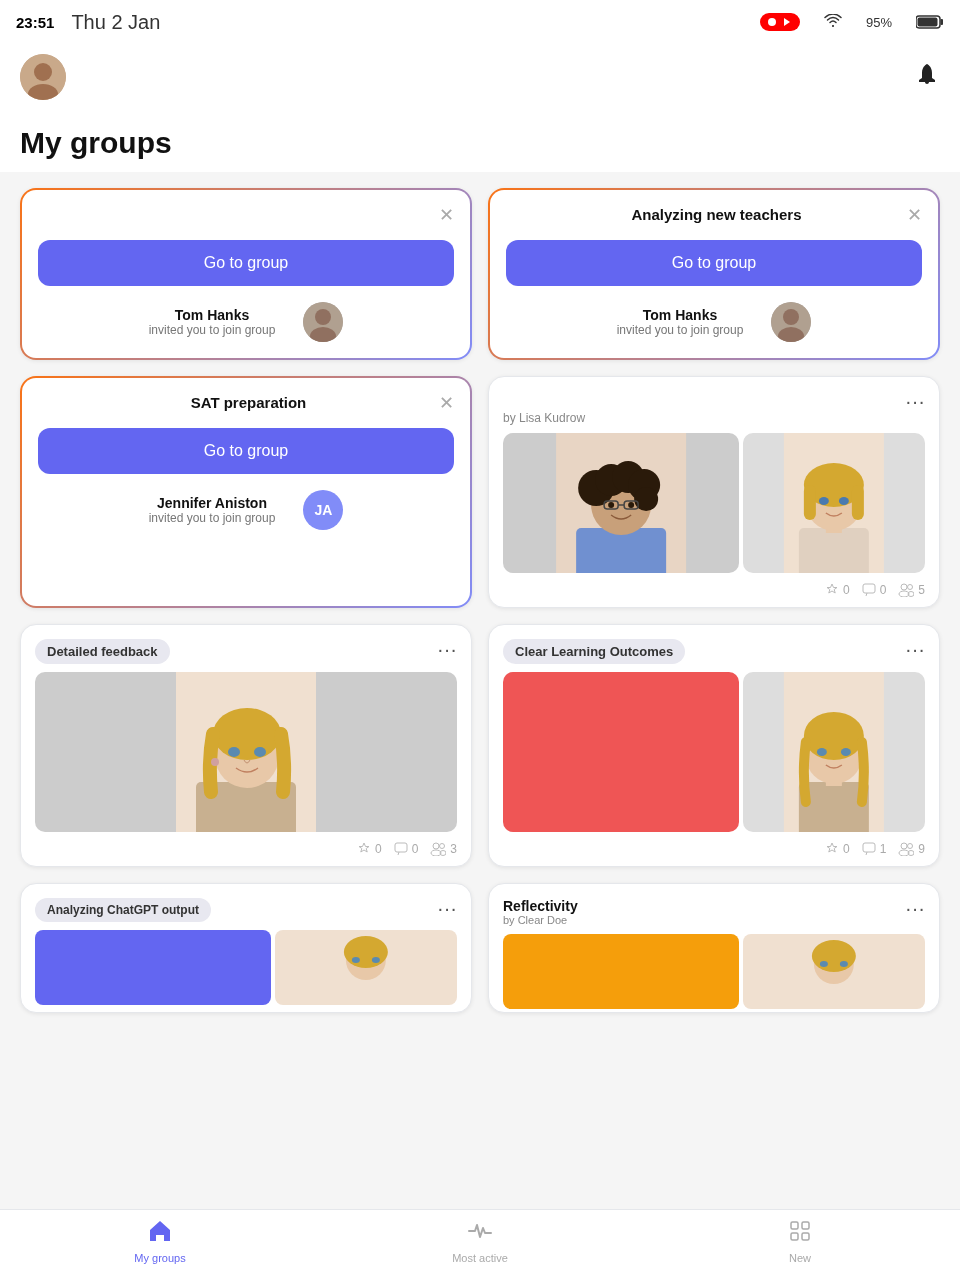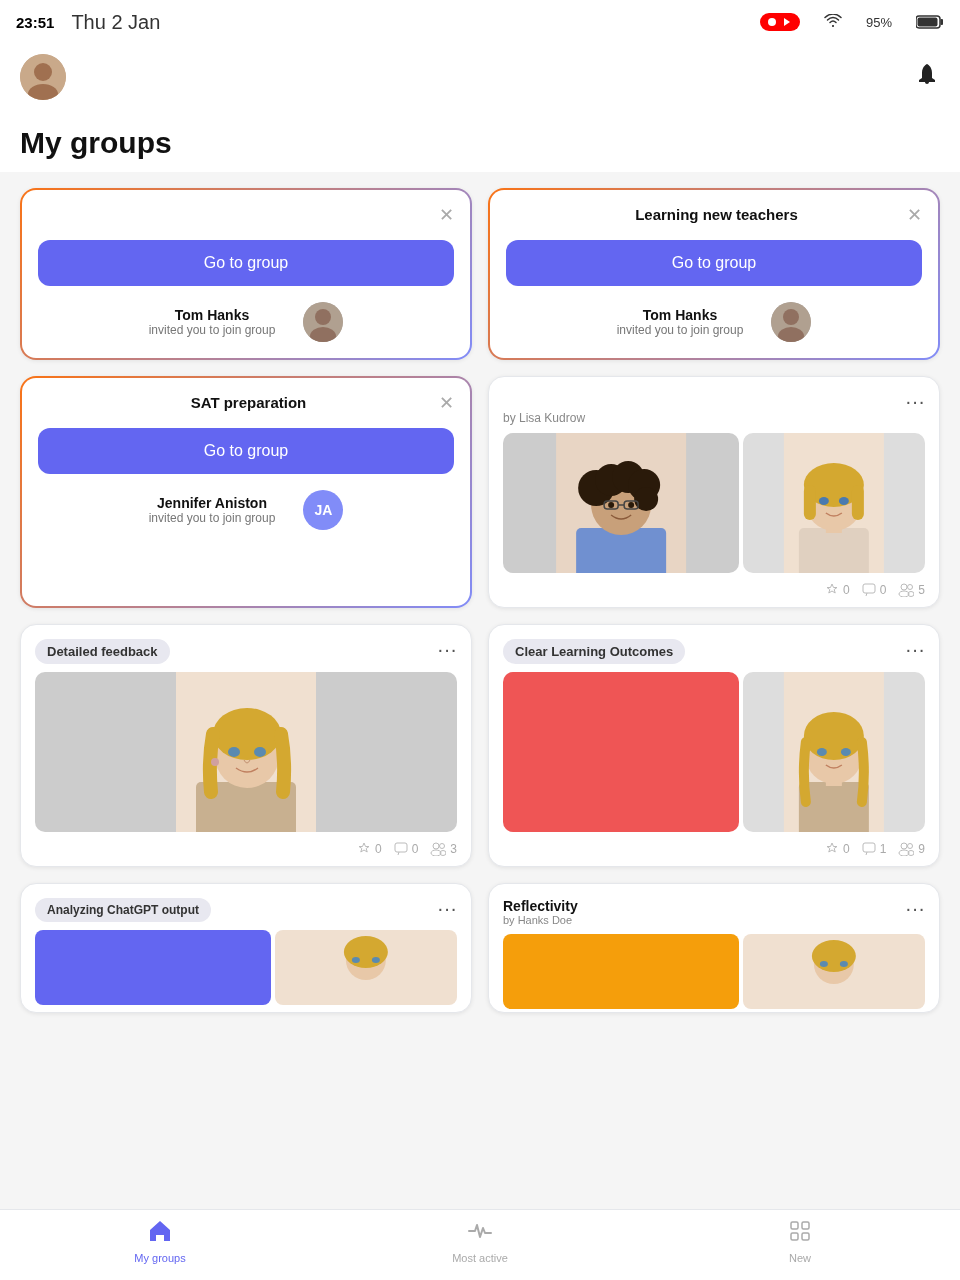--- a/index.html
+++ b/index.html
@@ -375,21 +375,21 @@
             <ellipse cx="20" cy="34" rx="13" ry="9" fill="#907060"></ellipse>
           </svg>
         </div>
       </div>
     </div>
   </div>
 
   <div class="group-card invite-card">
     <div class="card-header">
       <div style="width:20px;"></div>
-      <span class="card-title">Learning new teachers</span>
+      <span class="card-title">Analyzing new teachers</span>
       <span class="close-btn">✕</span>
     </div>
     <div class="invite-body">
       <button class="goto-btn">Go to group</button>
       <div class="invite-info">
         <div class="invite-text">
           <div class="invite-name">Tom Hanks</div>
           <div class="invite-desc">invited you to join group</div>
         </div>
         <div class="inviter-avatar">
@@ -633,21 +633,21 @@
           <ellipse cx="50" cy="30" rx="4" ry="3" fill="#5a8ab0"></ellipse>
         </svg>
       </div>
     </div>
   </div>
 
   <div class="partial-card">
     <div class="image-card-header">
       <div>
         <div style="font-size:14px;font-weight:700;color:#111;">Reflectivity</div>
-        <div style="font-size:11px;color:#888;">by Hanks Doe</div>
+        <div style="font-size:11px;color:#888;">by Clear Doe</div>
       </div>
       <span class="more-btn">···</span>
     </div>
     <div style="display:flex;gap:4px;padding:0 14px;height:75px;overflow:hidden;">
       <div style="flex:1.3;border-radius:8px;background:#f59e0b;"></div>
       <div style="flex:1;border-radius:8px;overflow:hidden;background:#f0e0d0;">
         <svg viewBox="0 0 80 75" xmlns="http://www.w3.org/2000/svg" style="width:100%;height:100%;">
           <rect width="80" height="75" fill="#f0e0d0"></rect>
           <circle cx="40" cy="30" r="20" fill="#e8c8a8"></circle>
           <ellipse cx="40" cy="22" rx="22" ry="16" fill="#d4a830"></ellipse>

